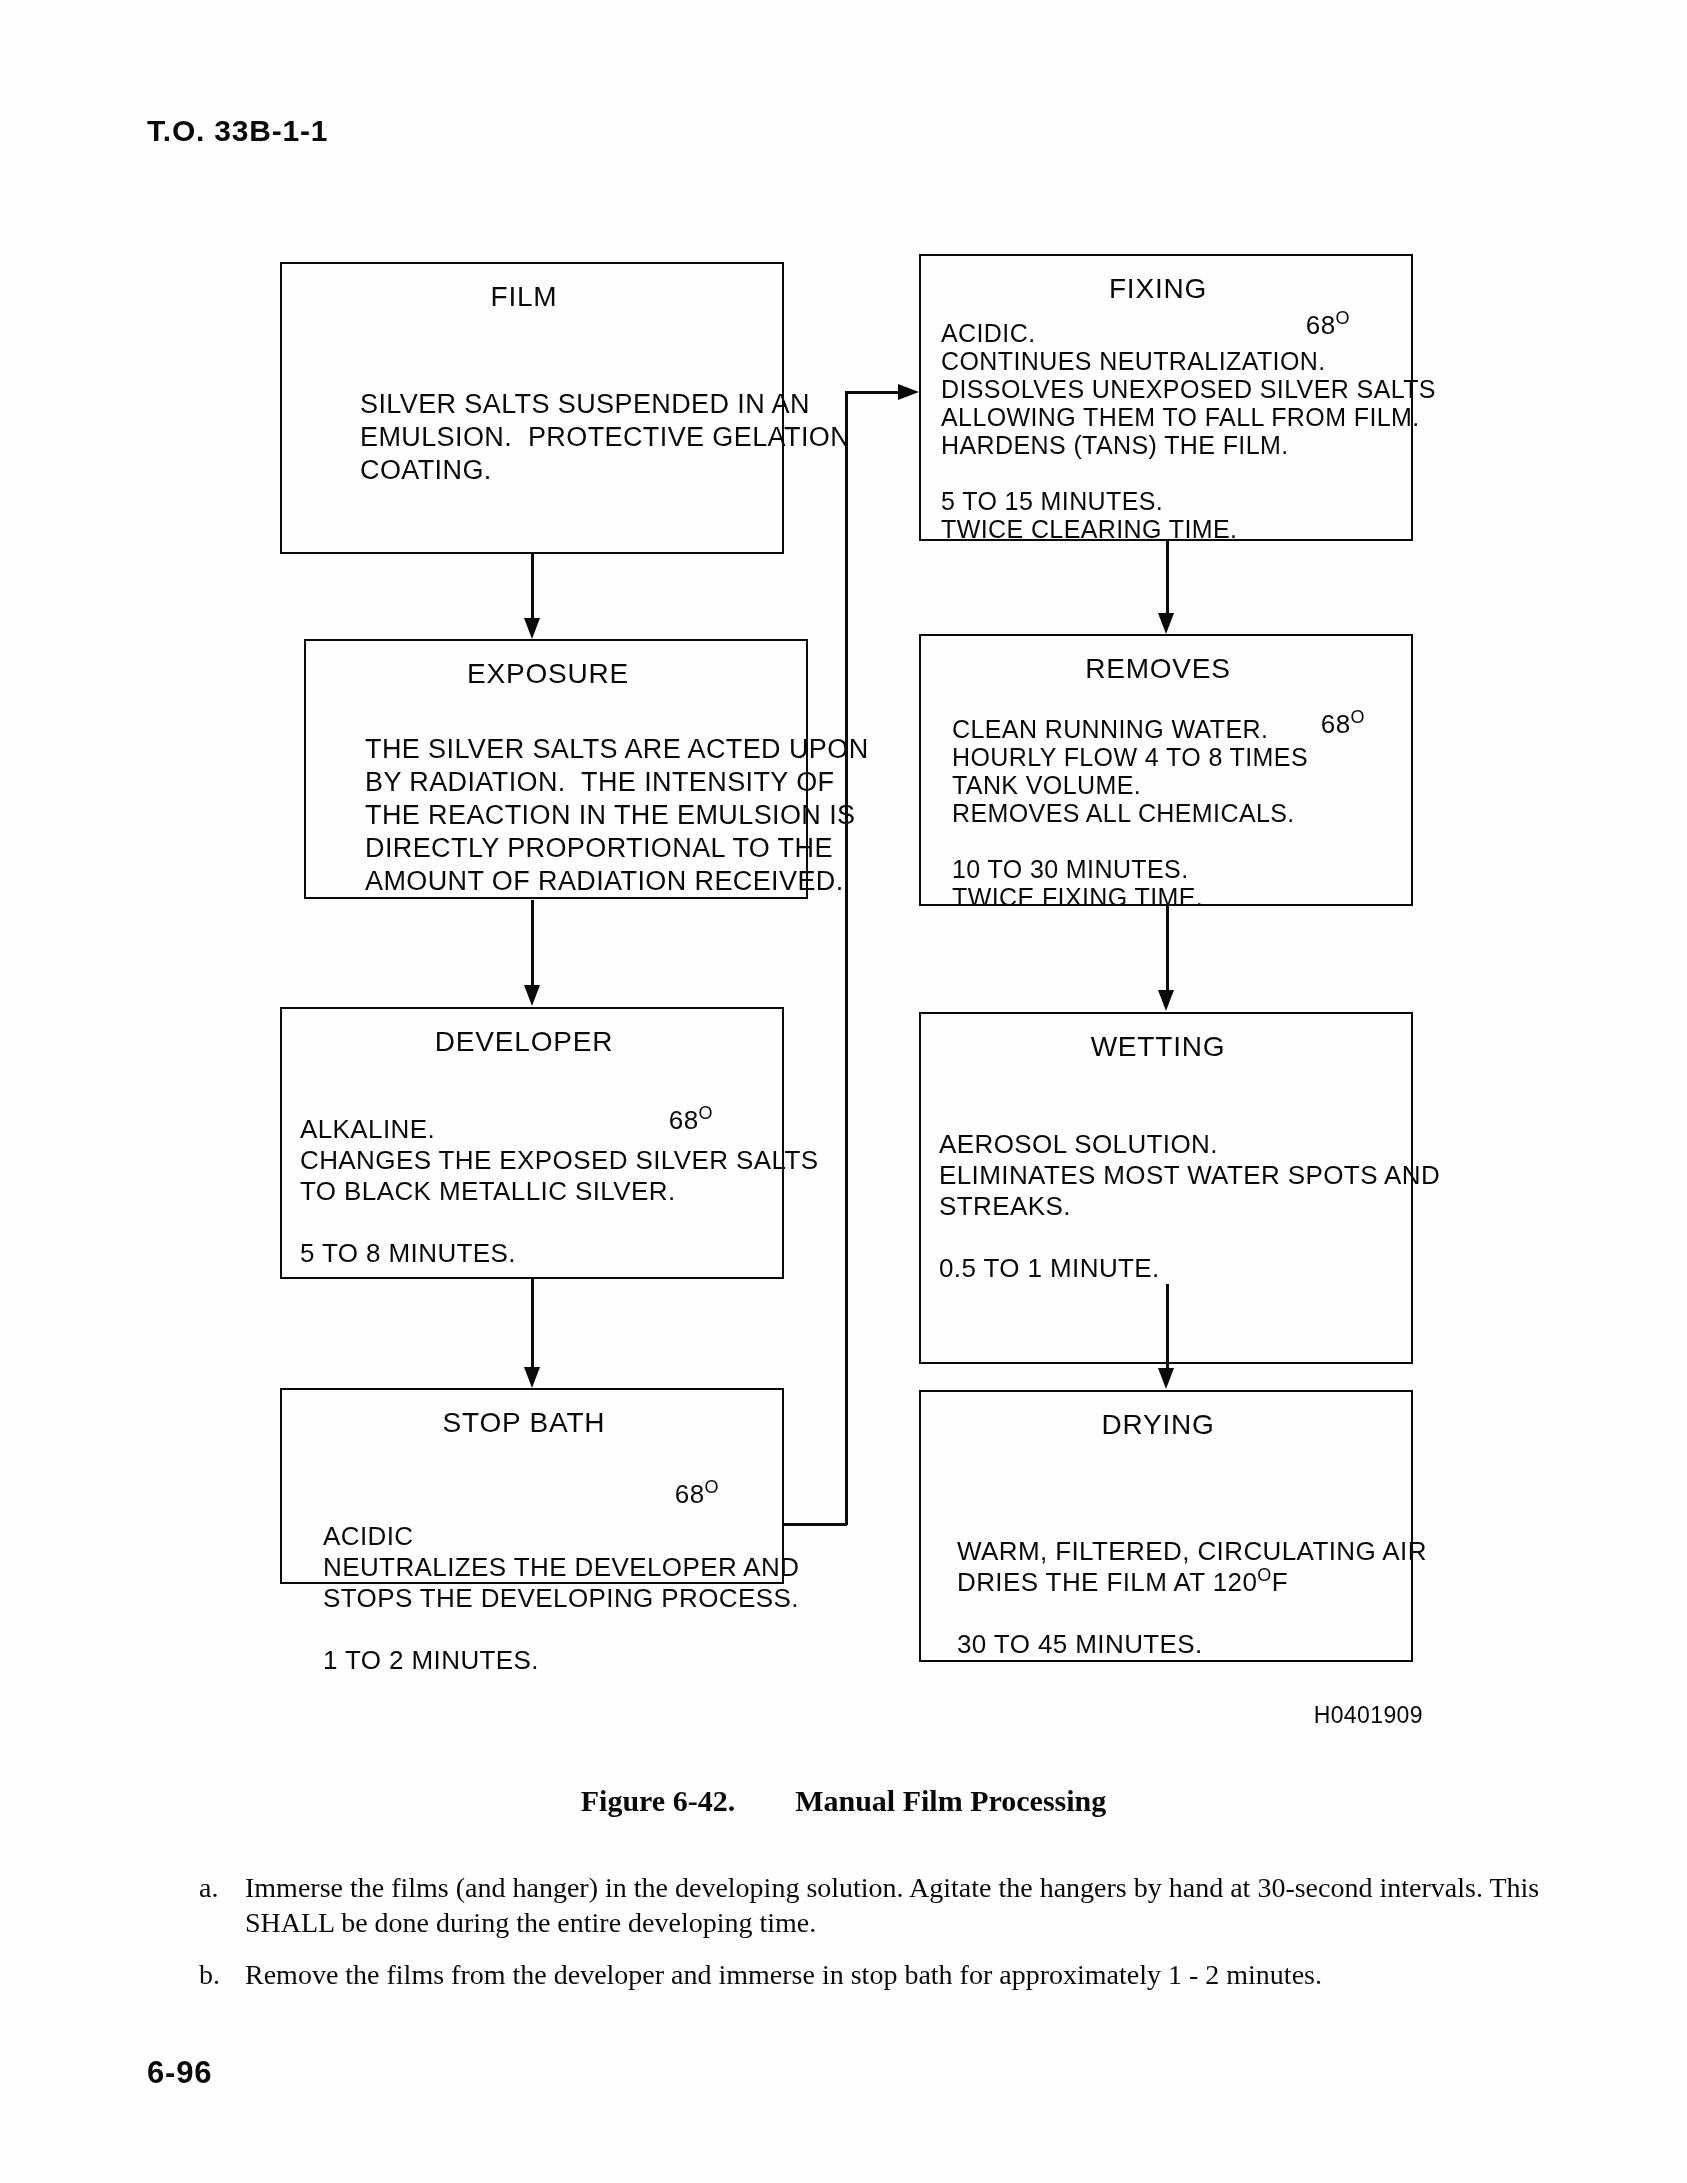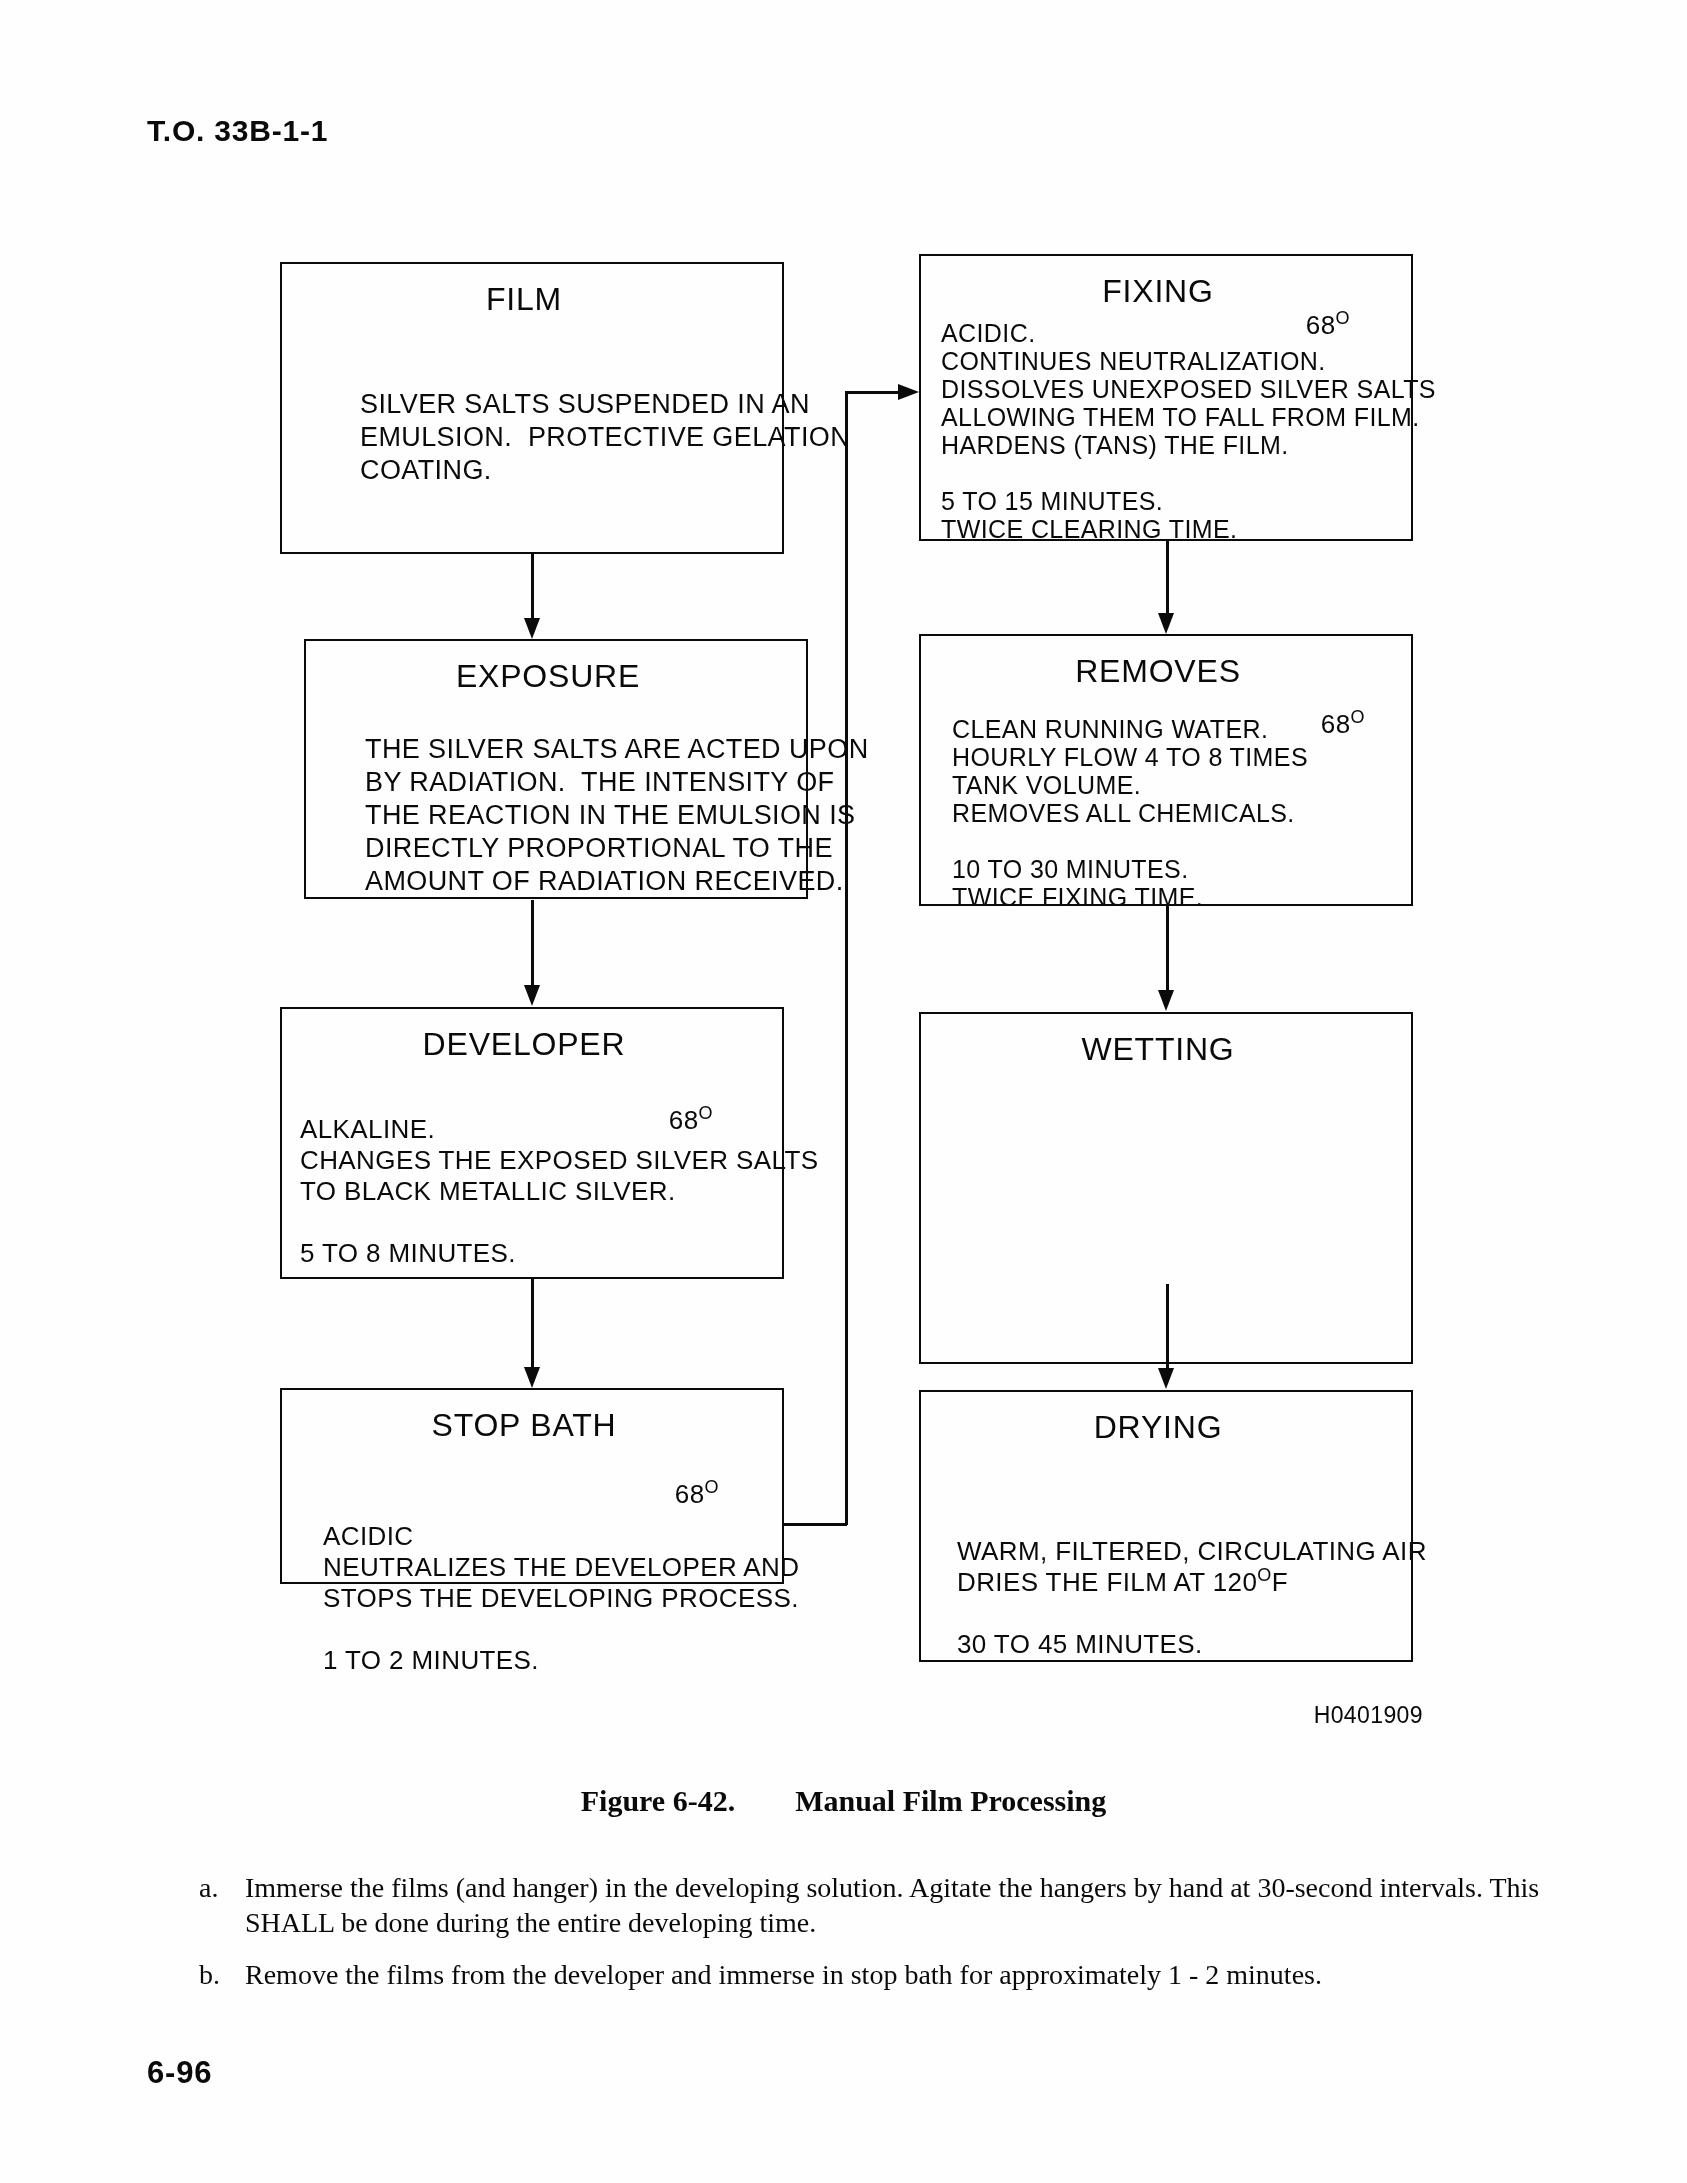--- a/index.html
+++ b/index.html
@@ -1,21 +1,21 @@
 <!DOCTYPE html>
 <html style="font-size:13px"><head>
 <meta charset="utf-8">
 <style>
   html,body{margin:0;padding:0;background:#888;}
   #page{position:relative;width:1687px;height:2183px;background:#fefefe;color:#0a0a0a;
         font-family:"Liberation Sans","DejaVu Sans",sans-serif;overflow:hidden;}
   .hdr{position:absolute;left:147px;top:114px;font-size:30px;font-weight:bold;letter-spacing:0.8px;}
   .box{position:absolute;border:2.5px solid #0a0a0a;background:#fefefe;box-sizing:border-box;}
   .box-title{position:absolute;left:0;right:16px;top:0;padding-top:16.5px;text-align:center;
-             font-size:32px;letter-spacing:0.8px;white-space:pre;}
+             font-size:28px;letter-spacing:0.8px;white-space:pre;}
   .body{position:absolute;left:0;right:0;}
   .ln{white-space:pre;letter-spacing:0.4px;}
   .lh40 .ln{font-size:27px;line-height:33px;}
   .lh38 .ln{font-size:26px;line-height:31px;}
   .lh34 .ln{font-size:25px;line-height:28px;}
   .gap38{height:31px;} .gap34{height:28px;} 
   .temp{position:absolute;font-size:26px;letter-spacing:0.4px;white-space:nowrap;}
   .sup{display:inline-block;font-size:18px;position:relative;top:-10px;line-height:0;}
   .vline{position:absolute;width:2.5px;background:#0a0a0a;}
   .hline{position:absolute;height:2.5px;background:#0a0a0a;}
@@ -97,20 +97,27 @@
       <div class="ln">ALKALINE.</div>
       <div class="ln">CHANGES THE EXPOSED SILVER SALTS</div>
       <div class="ln">TO BLACK METALLIC SILVER.</div>
       <div class="gap38"></div>
       <div class="ln">5 TO 8 MINUTES.</div>
     </div>
   </div>
 
   <div class="box" style="left:919px;top:1012px;width:494px;height:352px;">
     <div class="box-title">WETTING</div>
+    <div class="body lh38" style="top:115px;left:18px;">
+      <div class="ln">AEROSOL SOLUTION.</div>
+      <div class="ln">ELIMINATES MOST WATER SPOTS AND</div>
+      <div class="ln">STREAKS.</div>
+      <div class="gap38"></div>
+      <div class="ln">0.5 TO 1 MINUTE.</div>
+    </div>
   </div>
 
   <div class="box" style="left:280px;top:1388px;width:504px;height:196px;">
     <div class="box-title">STOP BATH</div>
     <div class="temp" style="top:89px;right:63px;"><span>68</span><span class="sup">O</span></div>
     <div class="body lh38" style="top:107px;left:41px;margin-top:24px;">
       <div class="ln">ACIDIC</div>
       <div class="ln">NEUTRALIZES THE DEVELOPER AND</div>
       <div class="ln">STOPS THE DEVELOPING PROCESS.</div>
       <div class="gap38"></div>

